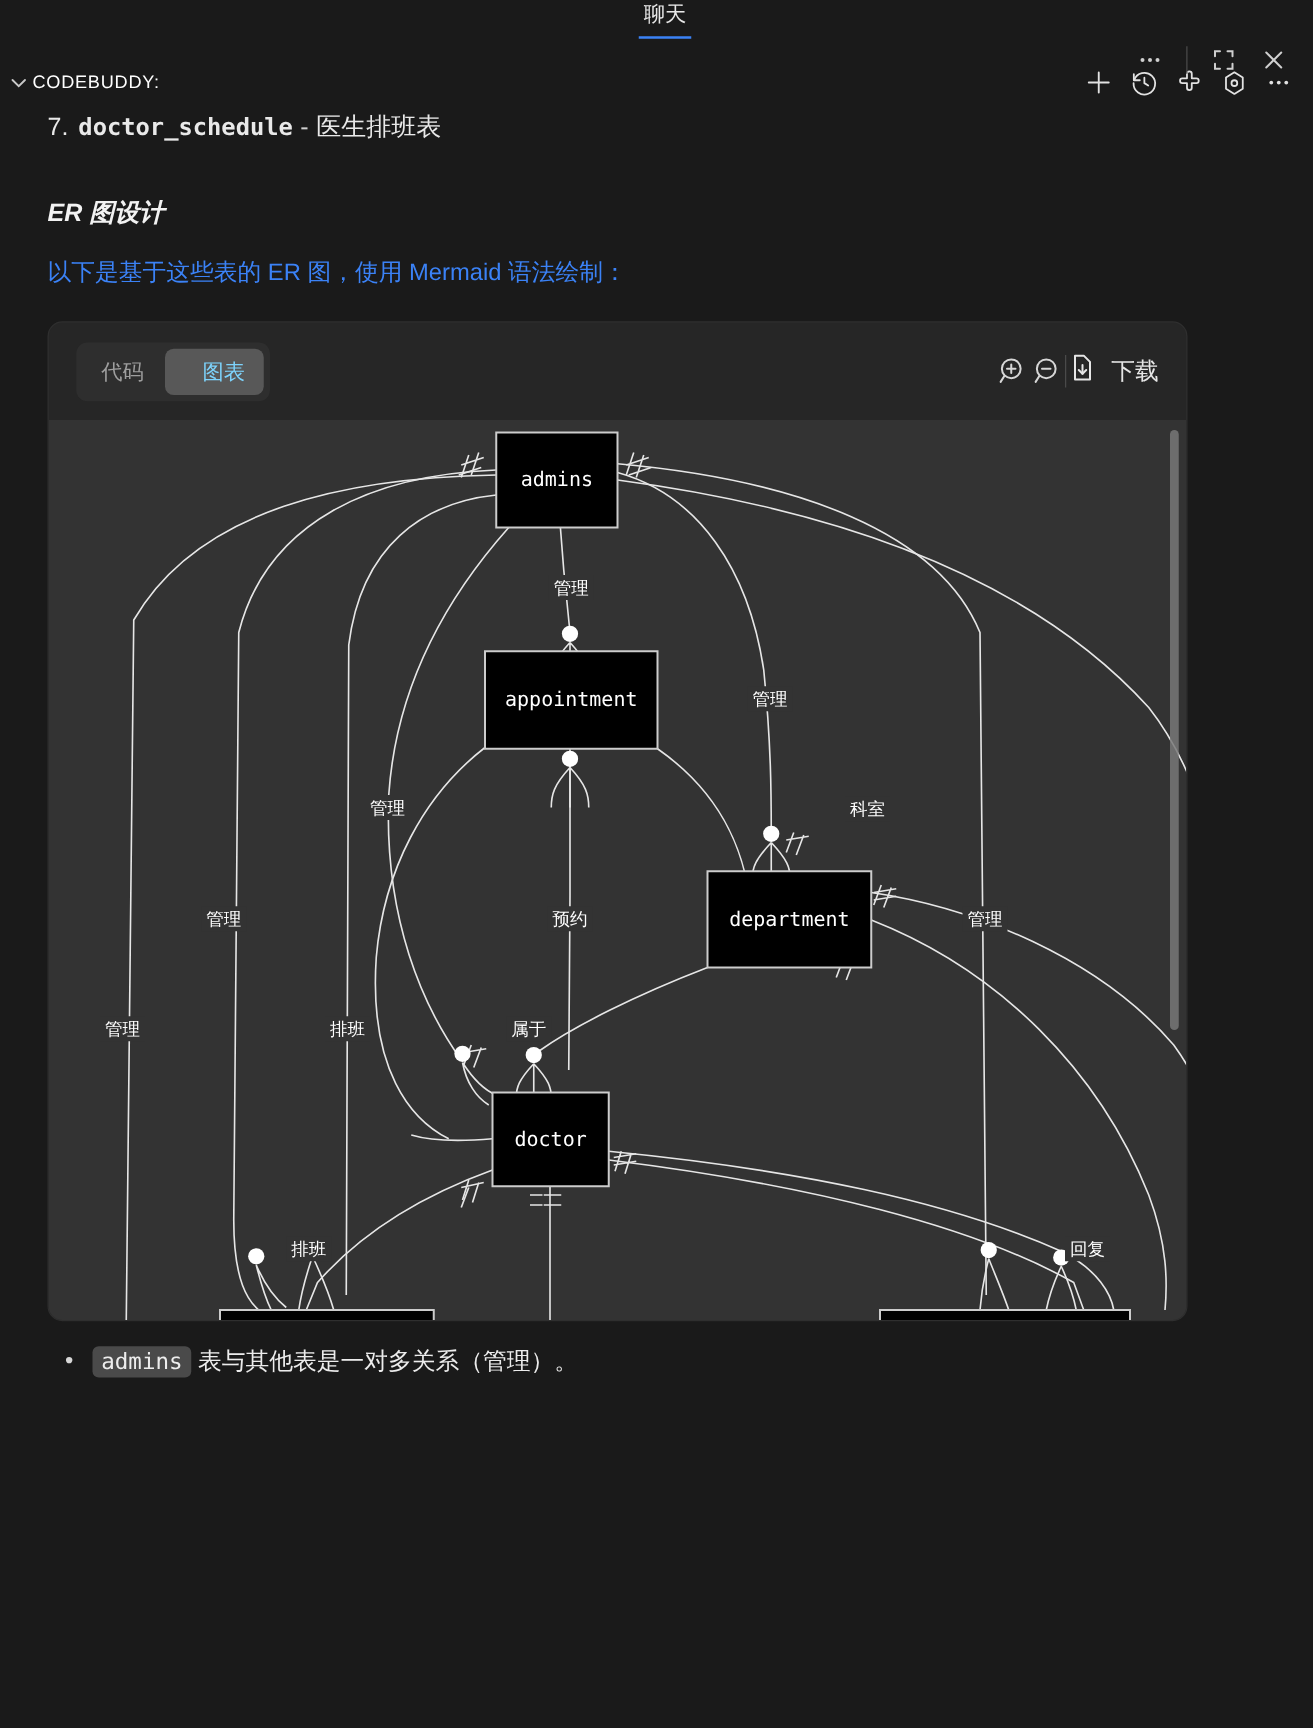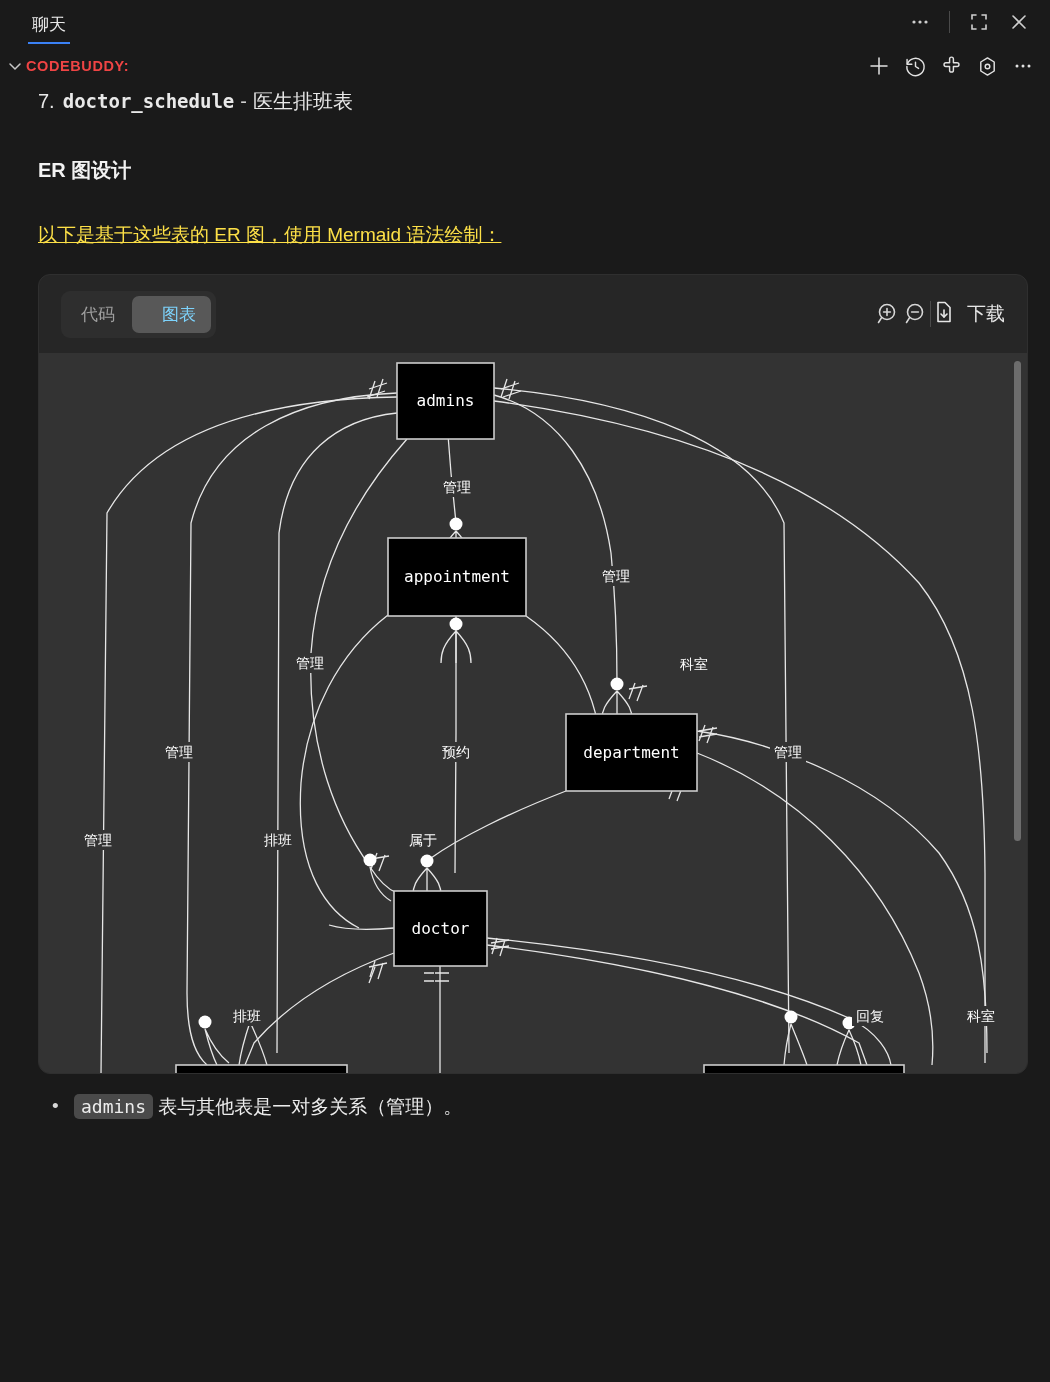--- a/index.html
+++ b/index.html
@@ -8,21 +8,21 @@
     width: 1050px; height: 1382px;
     background: #1a1a1a;
     font-family: "Liberation Sans", "DejaVu Sans", sans-serif;
     overflow: hidden;
   }
   .app { width: 1050px; height: 1382px; position: relative; background: #1a1a1a; }
 
   
   .titlebar {
     height: 44px; display: flex; align-items: center;
-    padding: 0 14px 0 28px; position: relative;
+    padding: 0 14px 0 28px; position: relative; flex-direction: column;
   }
   .tabstrip { display:flex; align-items:flex-end; height:44px; }
   .tab {
     font-size: 17px; color: #e8e8e8; padding: 0 4px 8px 4px;
     position: relative; cursor: default;
   }
   .tab.active::after {
     content:""; position:absolute; left:0; right:0; bottom:0;
     height:2px; background:#3b82f6;
   }
@@ -35,45 +35,46 @@
   }
   .tb-sep { width:1px; height:22px; background:#4a4a4a; margin:0 6px; }
 
   
   .cb-header {
     display:flex; align-items:center; height:36px; padding: 0 14px 0 4px;
     margin-top: 4px;
   }
   .cb-chevron { width:22px;height:22px;display:flex;align-items:center;justify-content:center;color:#c8c8c8; }
   .cb-title {
-    font-size:14.5px; font-weight:700; letter-spacing:.6px; color:#ef4444;
+    font-size:14.5px; font-weight:400; letter-spacing:.6px; color:#ffffff;
   }
   .cb-actions { margin-left:auto; display:flex; align-items:center; gap:10px; }
   .cb-ico { width:26px;height:26px;display:flex;align-items:center;justify-content:center;color:#e2e2e2;cursor:default; }
 
   
   .msg { padding: 0 26px 0 38px; }
   .line-item {
     font-size: 20px; color:#e9e9e9; margin: 4px 0 0 0;
     display:flex; align-items:baseline; gap:0px; flex-wrap:wrap;
   }
   .num { font-weight:400; margin-right:8px; }
   .mono-b { font-family:"DejaVu Sans Mono","Liberation Mono",monospace; font-weight:700; font-size:19px; }
   .dash { margin:0 6px; color:#d0d0d0;}
 
   h3.sec {
     font-size:20px; font-weight:700; color:#f2f2f2;
     margin: 42px 0 0 0;
-  }
-  p.para { font-size:19px; color:#fde047; margin: 38px 0 0 0; text-decoration: underline; }
+    font-style: italic;
+  }
+  p.para { font-size:19px; color:#3b82f6; margin: 21px 0 0 0; }
 
   
   .diagram-card {
     margin: 26px 0 0 0;
-    width: 990px; height: 800px;
+    width: 912px; height: 800px;
     background:#262626; border-radius:12px; overflow:hidden;
     border:1px solid #2f2f2f;
     position:relative;
   }
   .diagram-toolbar {
     height: 78px; display:flex; align-items:center; padding: 0 22px 0 22px;
   }
   .segmented {
     display:flex; background:#2e2e2e; border-radius:9px; padding:5px;
     gap:2px;

